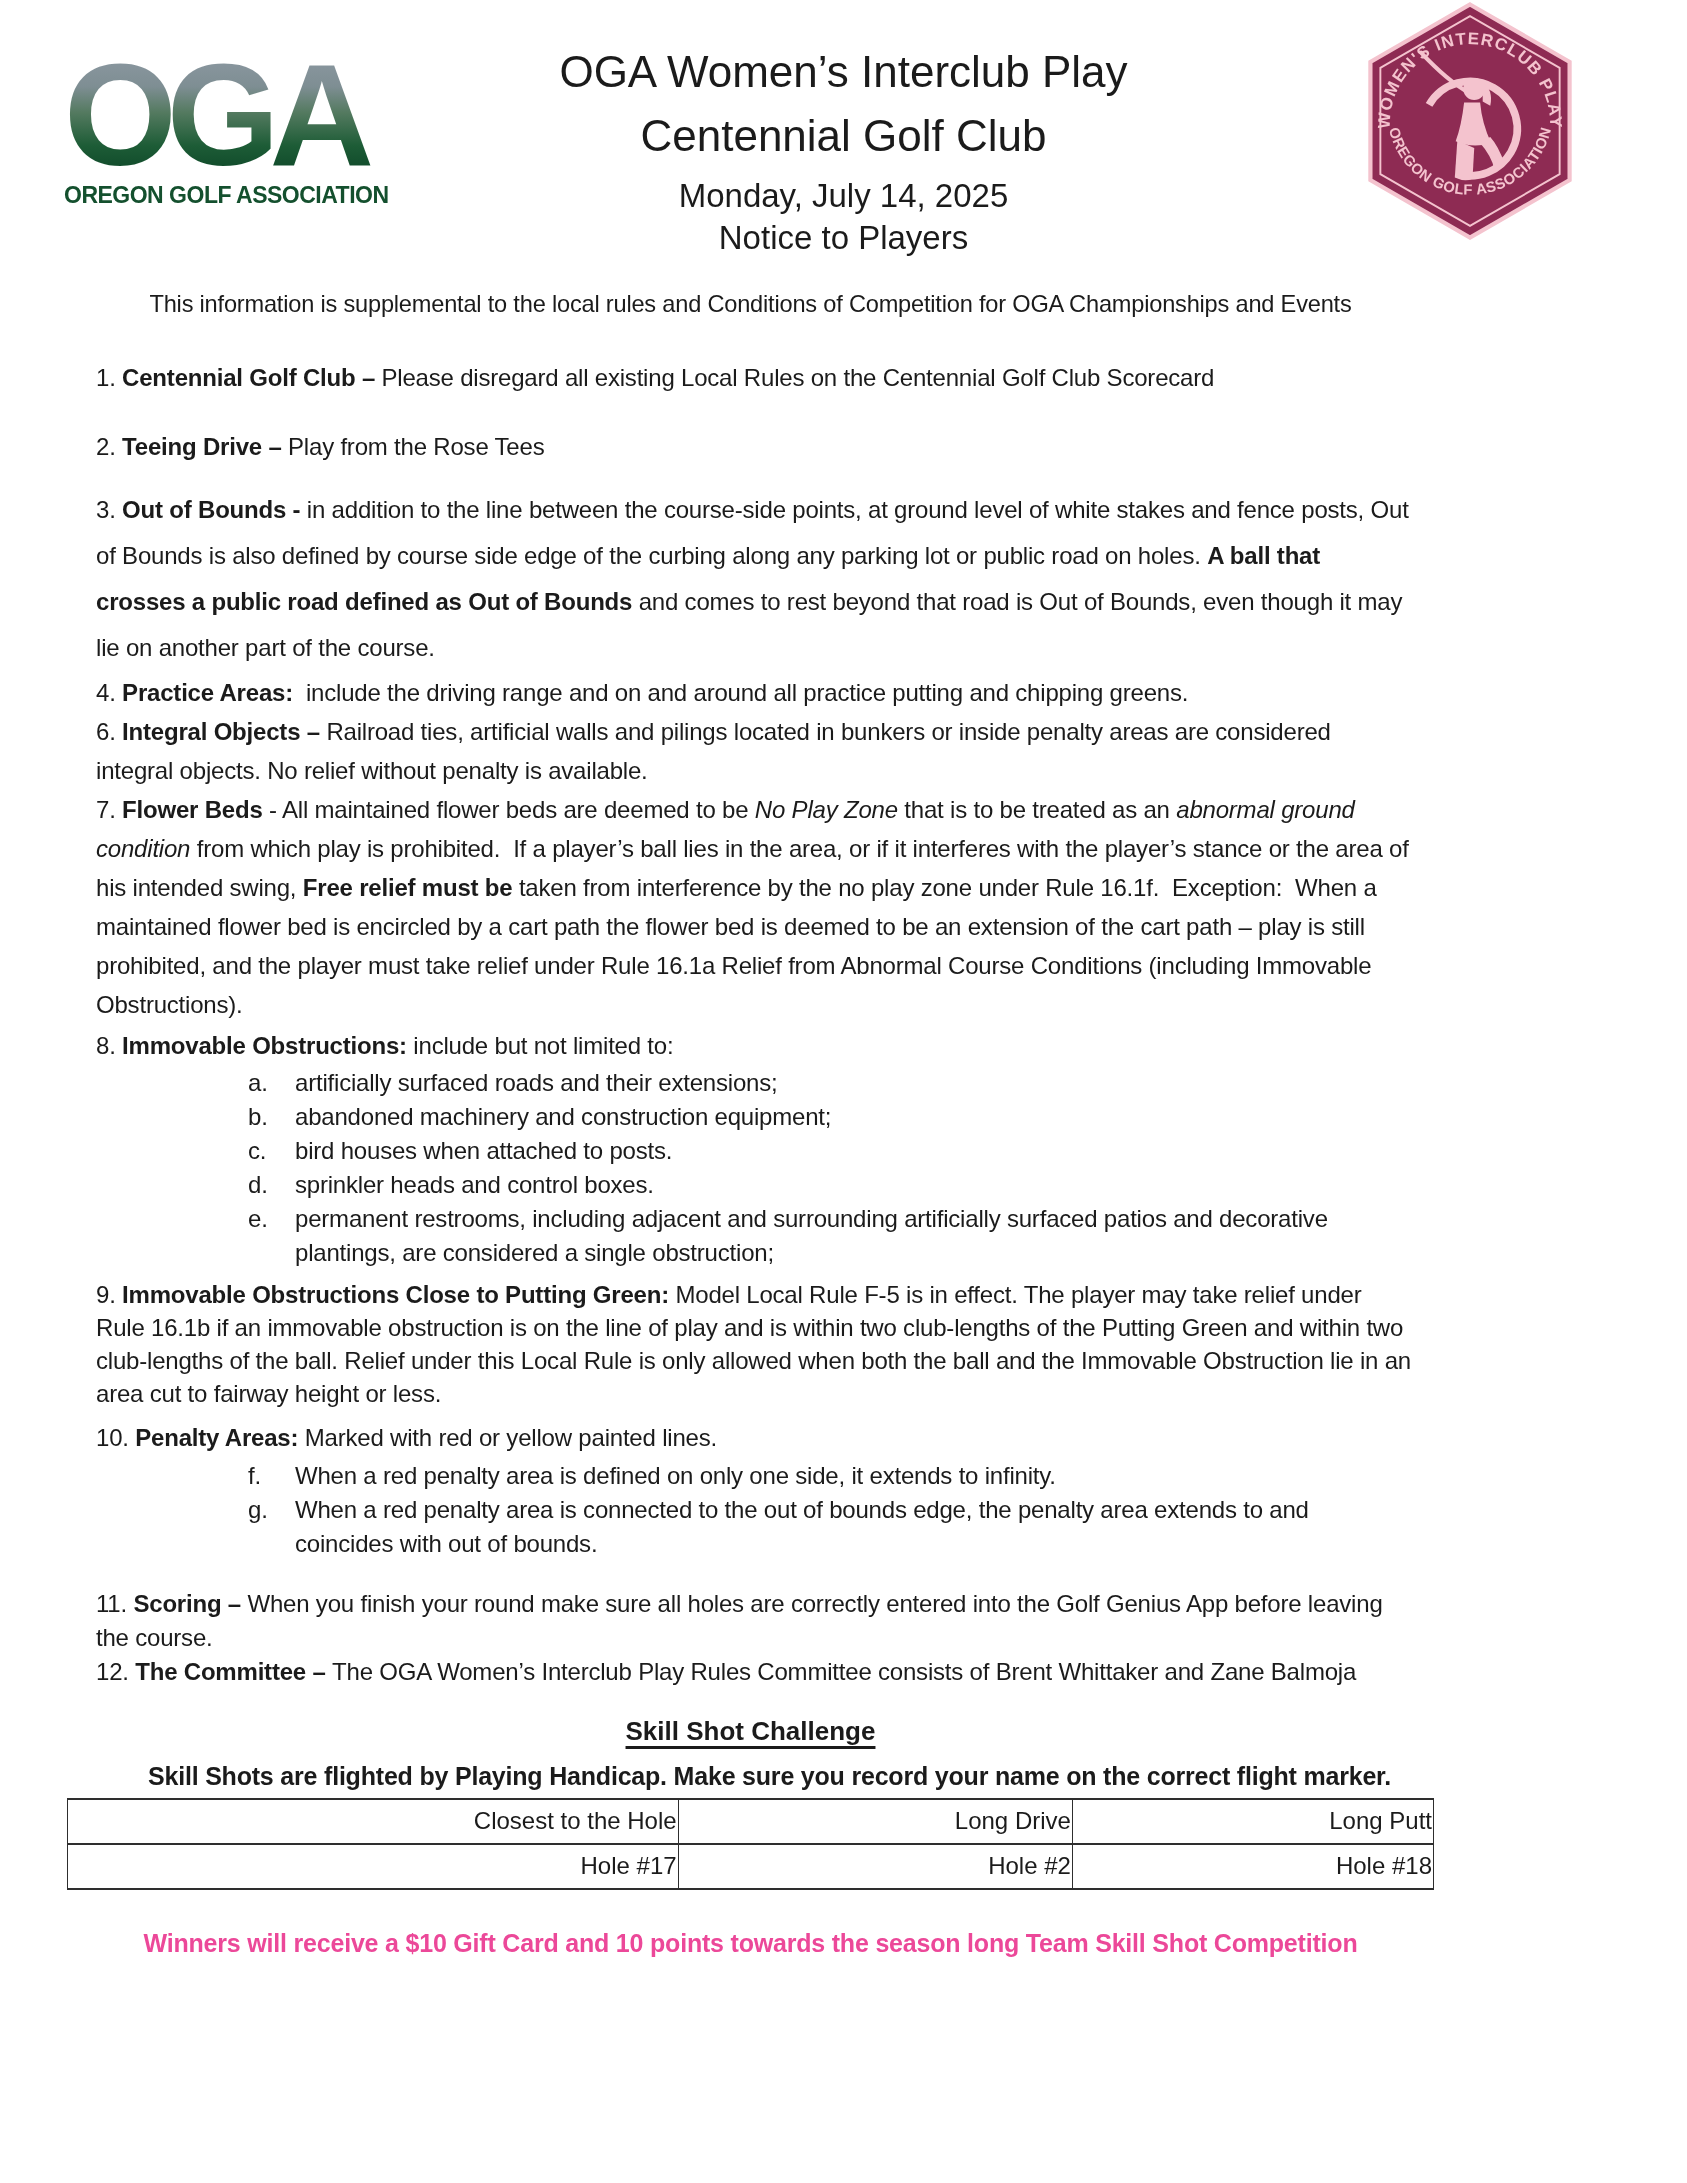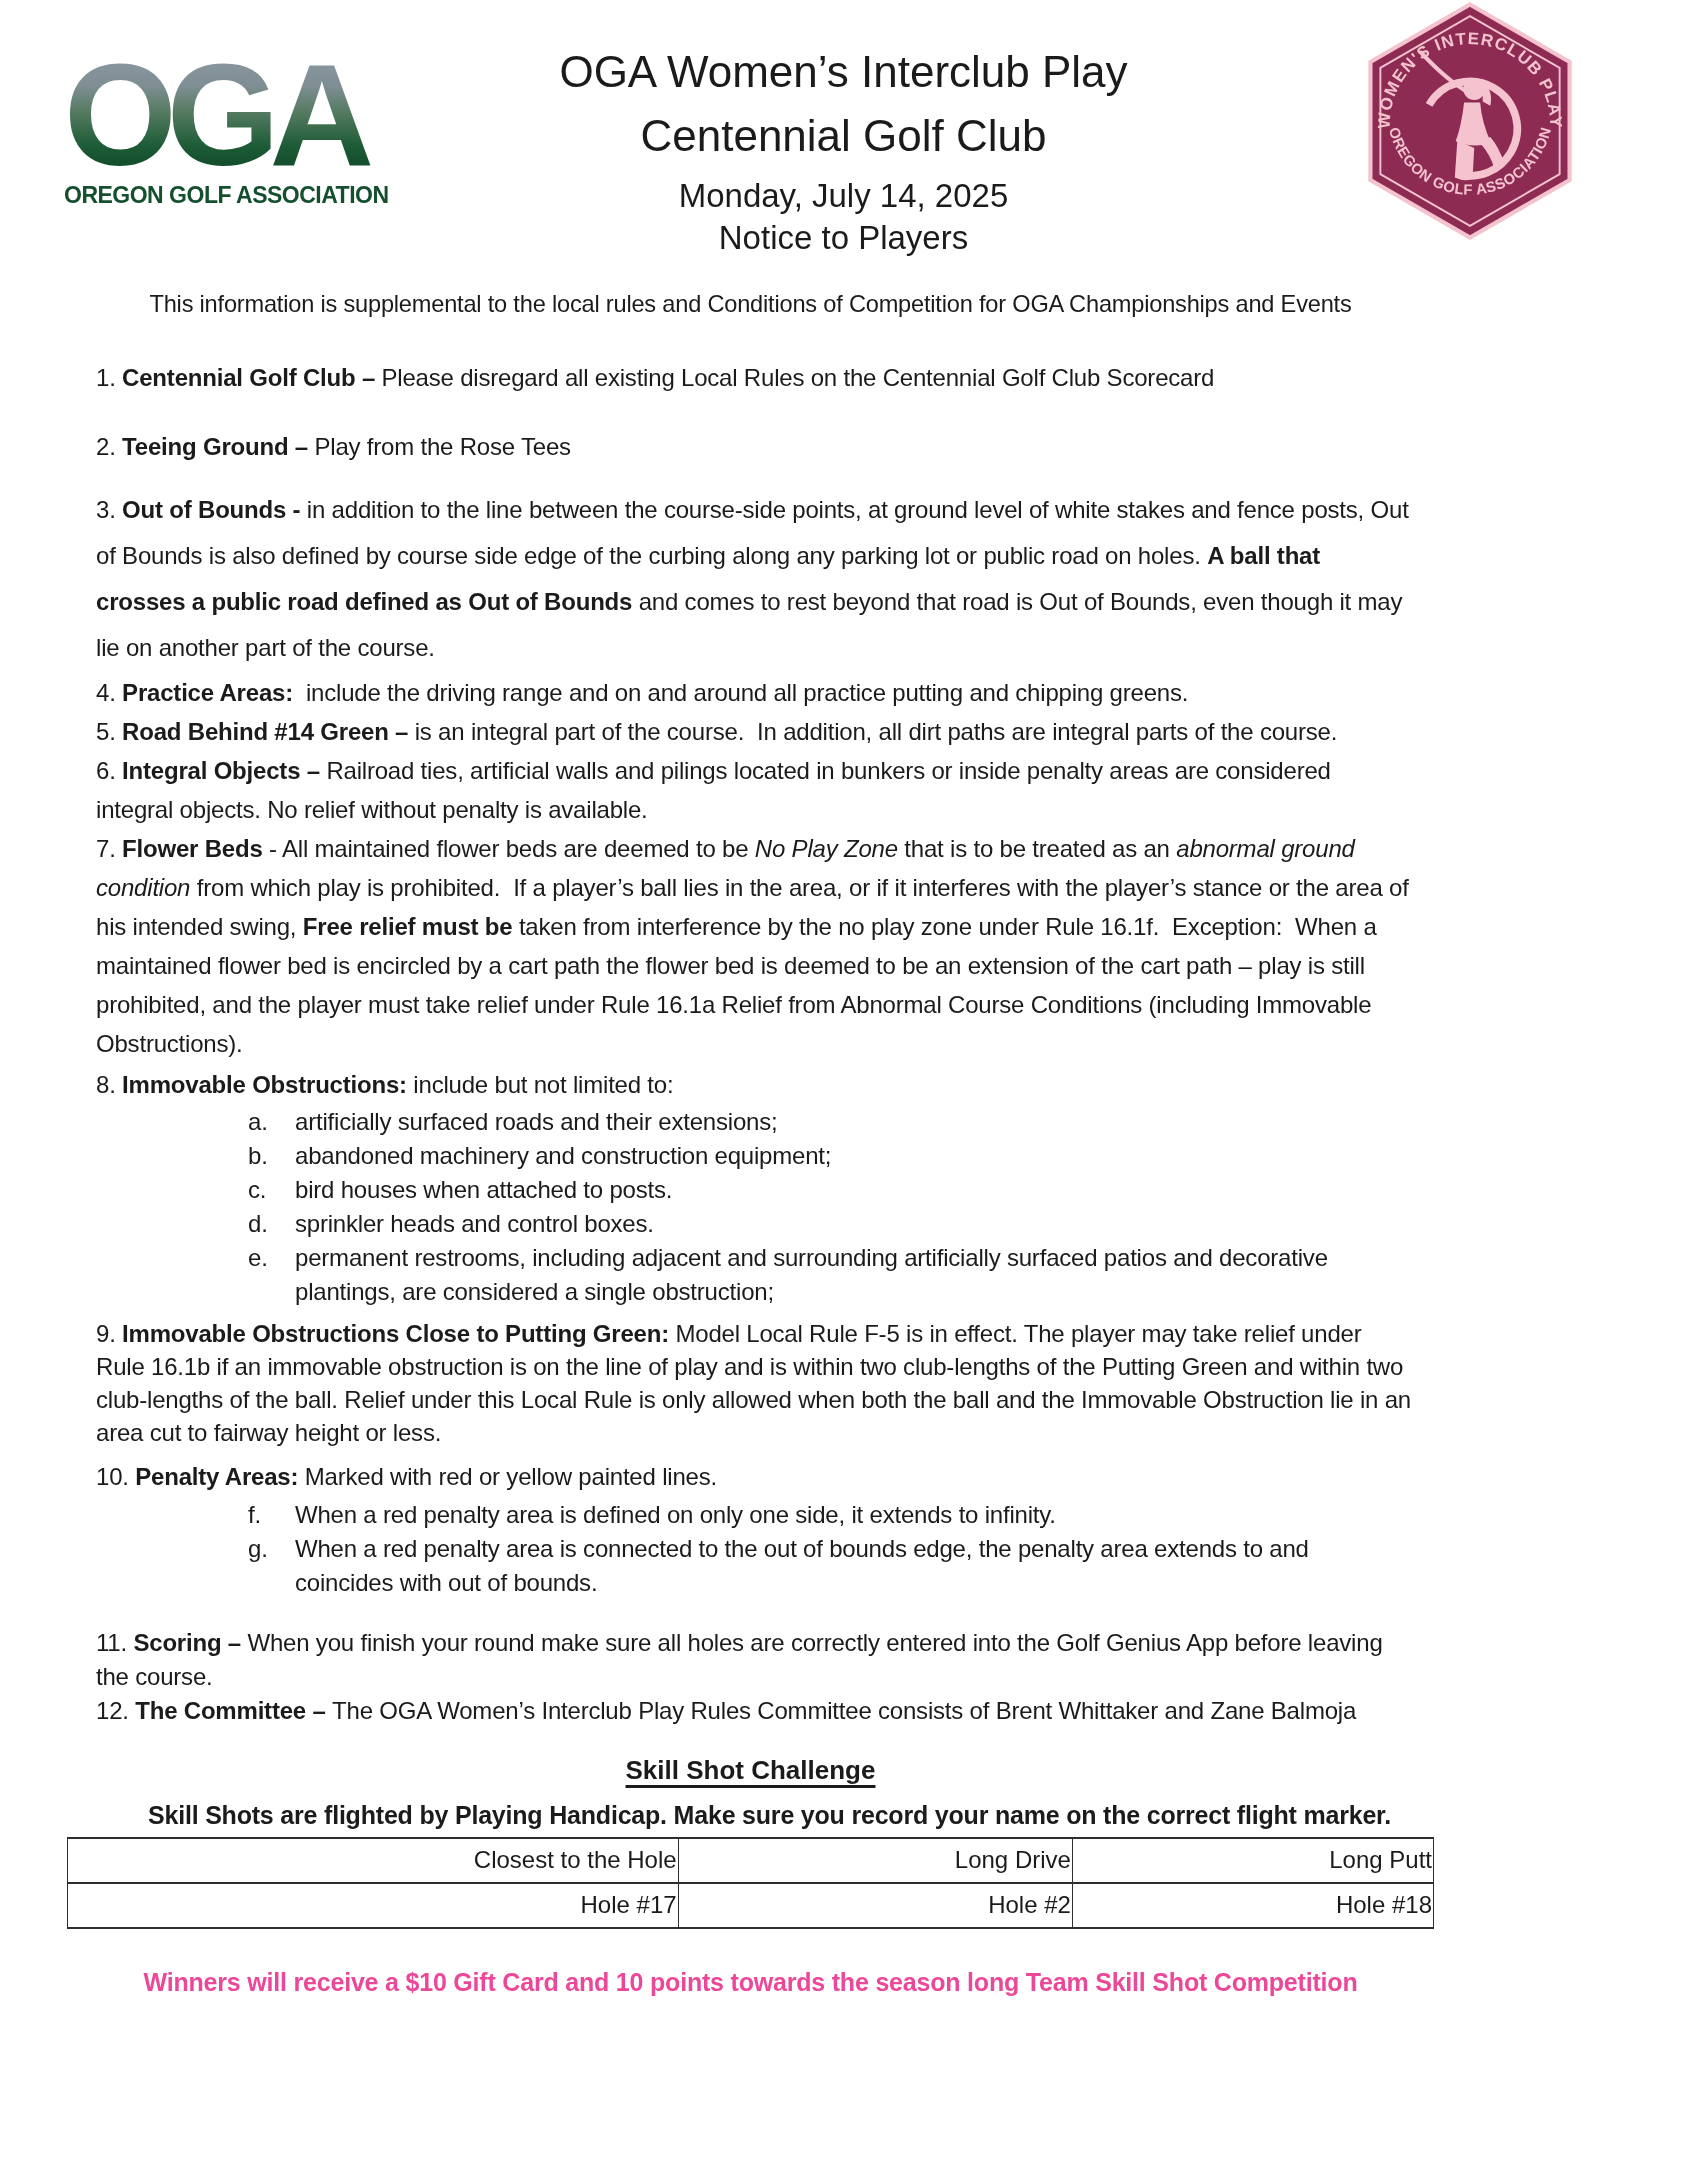--- a/index.html
+++ b/index.html
@@ -94,24 +94,23 @@
     <text font-family="Liberation Sans, sans-serif" font-size="17.5" font-weight="700" fill="#f4c3ce" letter-spacing="0.5" text-anchor="middle">
       <textPath href="#arcBottom" startOffset="50%">OREGON GOLF ASSOCIATION</textPath>
     </text>
   </svg>
 
   <div class="content">
     <p class="intro">This information is supplemental to the local rules and Conditions of Competition for OGA Championships and Events</p>
 
     <div id="rules">
         <div class="rule r1"><span class="num">1. </span><span class="b">Centennial Golf Club – </span><span>Please disregard all existing Local Rules on the Centennial Golf Club Scorecard</span></div>
-        <div class="rule r2"><span class="num">2. </span><span class="b">Teeing Ground – </span><span>Play from the Rose Tees</span></div>
+        <div class="rule r2"><span class="num">2. </span><span class="b">Teeing Drive – </span><span>Play from the Rose Tees</span></div>
         <div class="rule r3"><span class="num">3. </span><span class="b">Out of Bounds - </span><span>in addition to the line between the course-side points, at ground level of white stakes and fence posts, Out of Bounds is also defined by course side edge of the curbing along any parking lot or public road on holes. </span><span class="b">A ball that crosses a public road defined as Out of Bounds </span><span>and comes to rest beyond that road is Out of Bounds, even though it may lie on another part of the course.</span></div>
         <div class="rule r4"><span class="num">4. </span><span class="b">Practice Areas:</span><span>  include the driving range and on and around all practice putting and chipping greens.</span></div>
-        <div class="rule r5"><span class="num">5. </span><span class="b">Road Behind #14 Green – </span><span>is an integral part of the course.  In addition, all dirt paths are integral parts of the course.</span></div>
         <div class="rule r6"><span class="num">6. </span><span class="b">Integral Objects – </span><span>Railroad ties, artificial walls and pilings located in bunkers or inside penalty areas are considered integral objects. No relief without penalty is available.</span></div>
         <div class="rule r7"><span class="num">7. </span><span class="b">Flower Beds</span><span> - All maintained flower beds are deemed to be </span><span class="i">No Play Zone</span><span> that is to be treated as an </span><span class="i">abnormal ground condition</span><span> from which play is prohibited.  If a player’s ball lies in the area, or if it interferes with the player’s stance or the area of his intended swing, </span><span class="b">Free relief must be</span><span> taken from interference by the no play zone under Rule 16.1f.  Exception:  When a maintained flower bed is encircled by a cart path the flower bed is deemed to be an extension of the cart path – play is still prohibited, and the player must take relief under Rule 16.1a Relief from Abnormal Course Conditions (including Immovable Obstructions).</span></div>
         <div class="rule r8"><span class="num">8. </span><span class="b">Immovable Obstructions:</span><span> include but not limited to:</span></div>
         <div class="sub first">
           <span class="sub-label">a.</span>
           <span class="sub-text">artificially surfaced roads and their extensions;</span>
         </div>
         <div class="sub">
           <span class="sub-label">b.</span>
           <span class="sub-text">abandoned machinery and construction equipment;</span>

